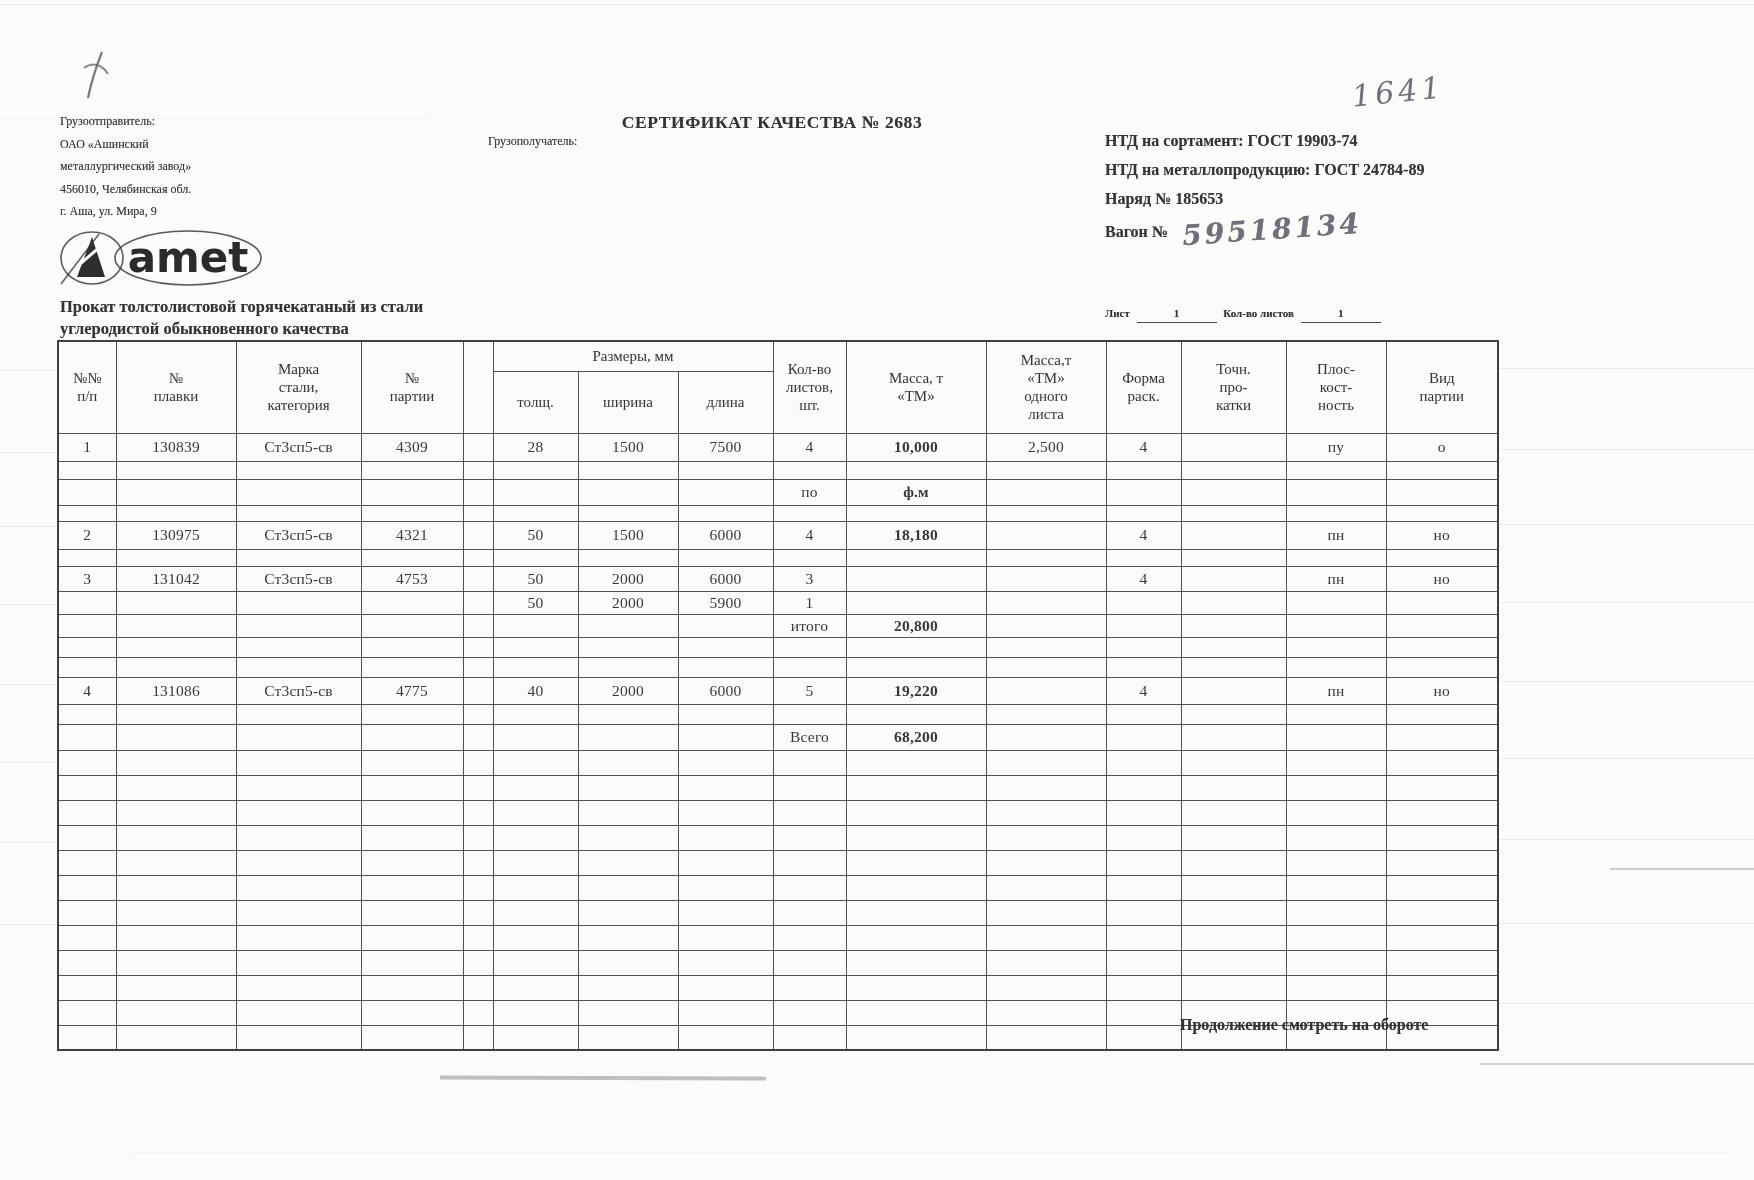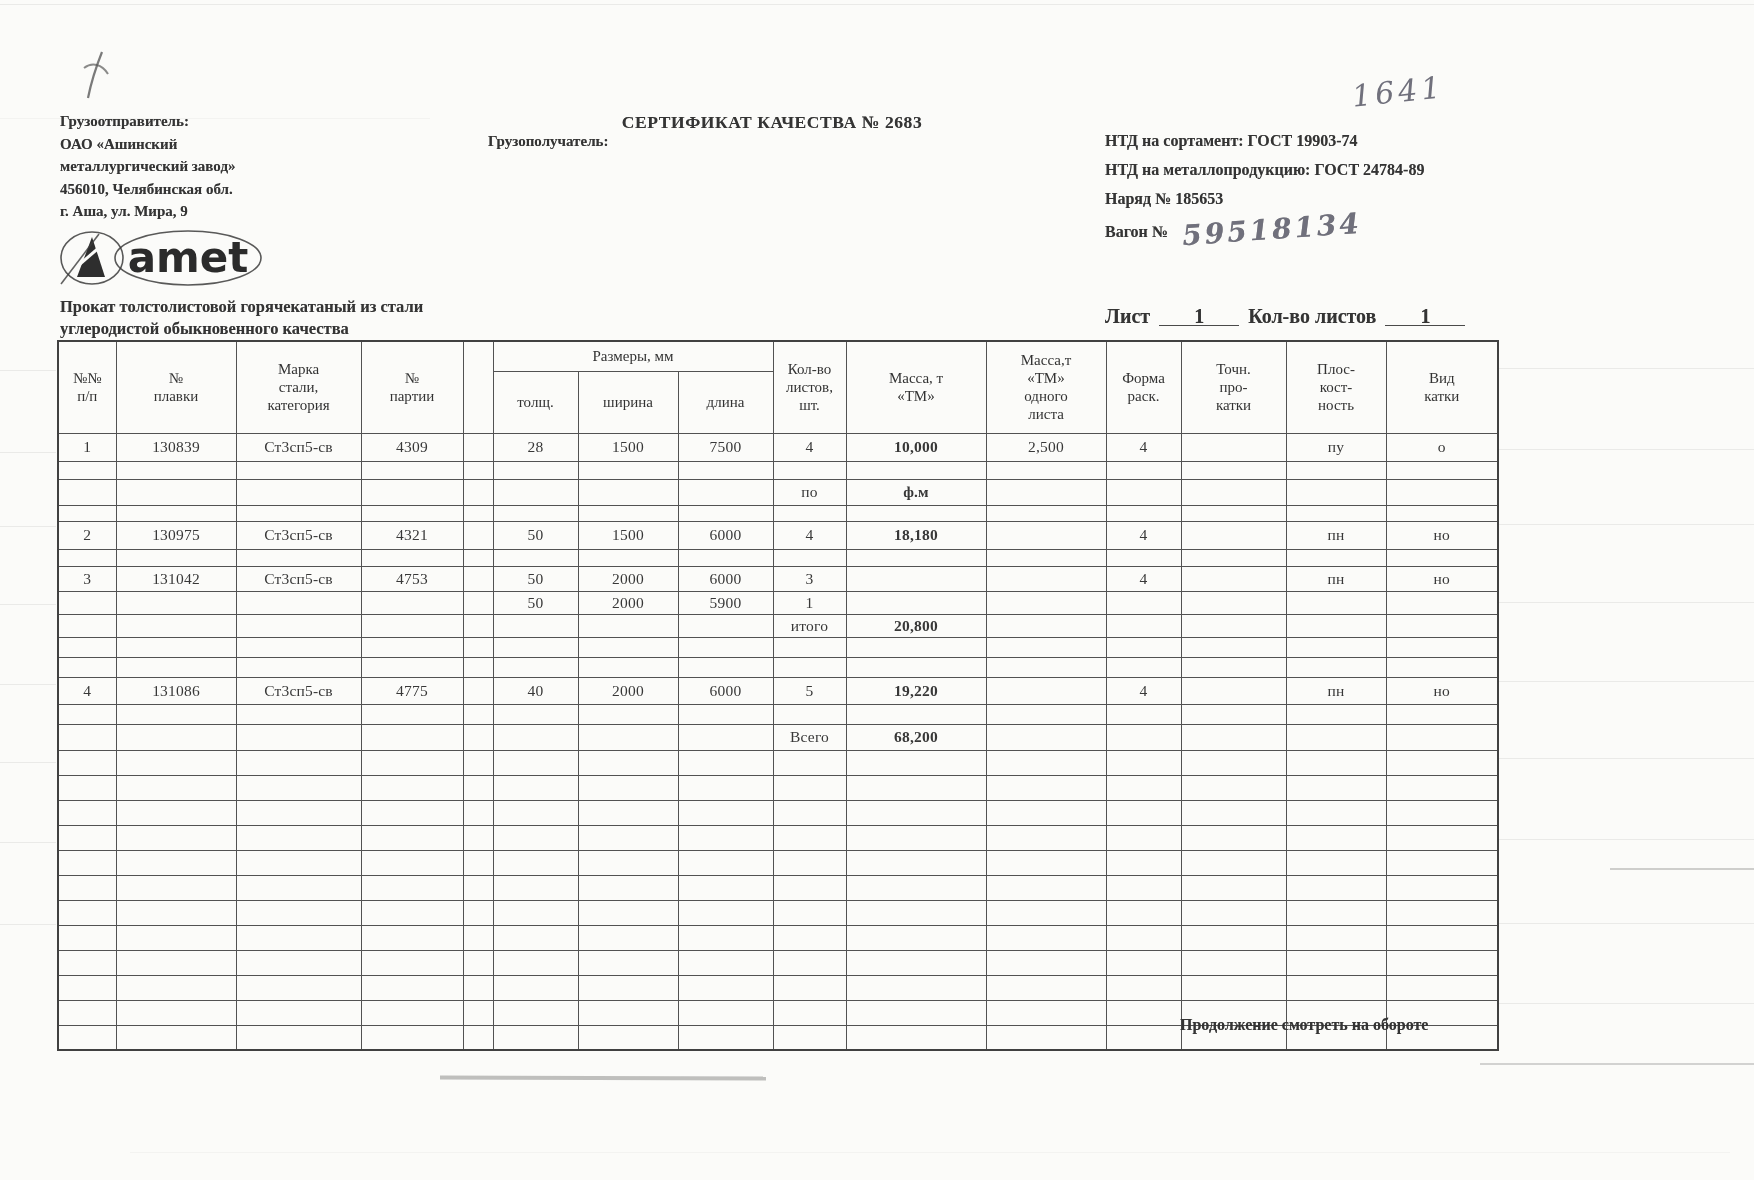--- a/index.html
+++ b/index.html
@@ -3,25 +3,25 @@
 <meta charset="utf-8">
 <style>
   html,body{margin:0;padding:0;background:#e8e8e6;}
   #page{position:relative;width:1754px;height:1180px;background:#fbfbf9;overflow:hidden;
         font-family:"Liberation Serif", serif;color:#3a3a3a;}
   .abs{position:absolute;}
   .b{font-weight:bold;}
   .scan-text{color:#343434;text-shadow:0 0 .5px rgba(60,60,60,.45);}
   
   .page-title{font-size:17.5px;font-weight:bold;letter-spacing:.6px;text-align:center;}
-  .blockline{font-size:15px;font-weight:bold;line-height:22.5px;}
+  .blockline{font-size:12px;font-weight:normal;line-height:22.5px;}
   .ntd-line{font-size:16px;font-weight:bold;line-height:29px;white-space:nowrap;}
   .hand{font-family:"DejaVu Serif", serif;font-style:italic;color:#70707c;}
   .product{font-size:16.5px;font-weight:bold;line-height:22px;}
-  .sheet-line{font-size:20px;font-weight:bold;white-space:nowrap;}
+  .sheet-line{font-size:11px;font-weight:bold;white-space:nowrap;}
   .uline{display:inline-block;min-width:72px;text-align:center;border-bottom:1.6px solid #4a4a4a;
          margin:0 4px;padding:0 4px;line-height:17px;}
   
   #cert-table{border-collapse:collapse;table-layout:fixed;width:1440px;border:2px solid #414141;}
   #cert-table th,#cert-table td{border:1px solid #525252;text-align:center;vertical-align:middle;
          padding:0 2px;overflow:hidden;}
   #cert-table th{font-weight:normal;font-size:15px;line-height:18px;white-space:pre-line;color:#333;}
   #cert-table thead tr.h1{height:30px;}
   #cert-table thead tr.h2{height:62px;}
   #cert-table td{font-size:15.5px;letter-spacing:.2px;color:#383838;}
@@ -151,21 +151,21 @@
 листа</th>
         <th rowspan="2">Форма
 раск.</th>
         <th rowspan="2">Точн.
 про-
 катки</th>
         <th rowspan="2">Плос-
 кост-
 ность</th>
         <th rowspan="2">Вид
-катки</th>
+партии</th>
       </tr>
       <tr class="h2">
         <th>толщ.</th>
         <th>ширина</th>
         <th>длина</th>
       </tr>
     </thead>
     <tbody>
         <tr style="height: 28px;">
           <td>1</td>

